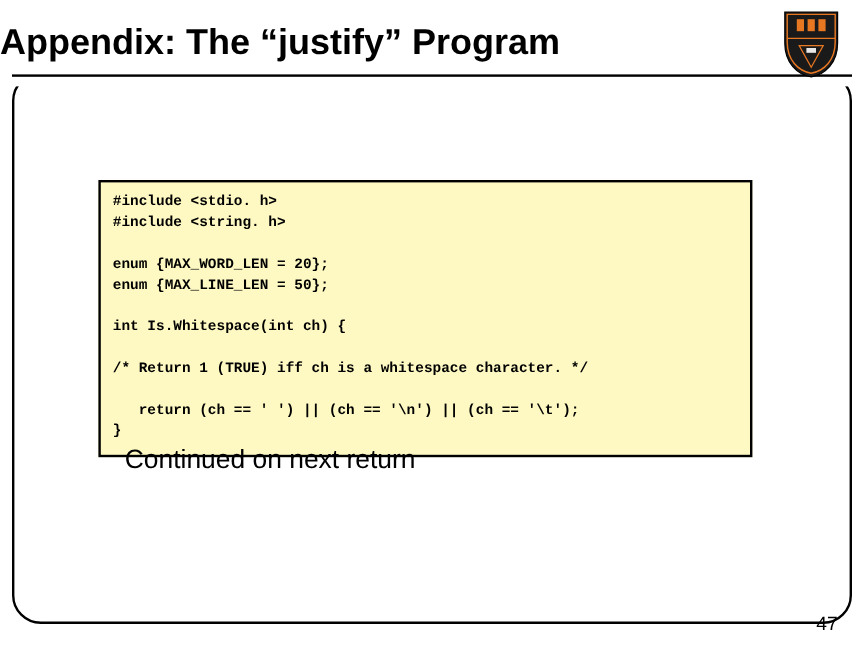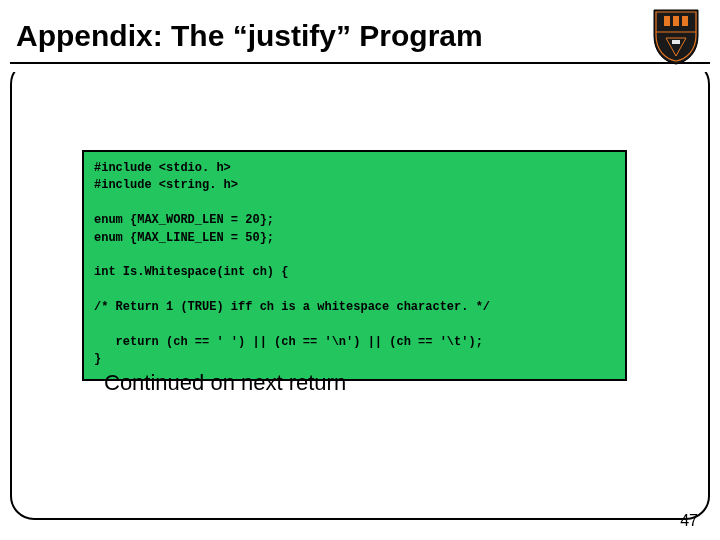--- a/index.html
+++ b/index.html
@@ -23,21 +23,21 @@
   }
   .title-bar {
     position: absolute;
     left: 0;
     top: 0;
     width: 720px;
     height: 72px;
     background: #fff;
     display: flex;
     align-items: center;
-    padding-left: 16px;
+    padding-left: 0;
     z-index: 2;
   }
   .title-text {
     font-size: 30px;
     font-weight: bold;
     color: #000;
   }
   .title-underline {
     position: absolute;
     left: 10px;
@@ -53,21 +53,21 @@
     top: 8px;
     width: 52px;
     height: 58px;
     z-index: 4;
   }
   .code-box {
     position: absolute;
     left: 82px;
     top: 150px;
     width: 545px;
-    background: #22c55e;
+    background: #fef9c3;
     border: 2.5px solid #000;
     padding: 8px 10px 10px 10px;
     font-family: "Courier New", Courier, monospace;
     font-size: 12px;
     font-weight: bold;
     line-height: 1.45;
     white-space: pre;
     color: #000;
     z-index: 5;
   }

